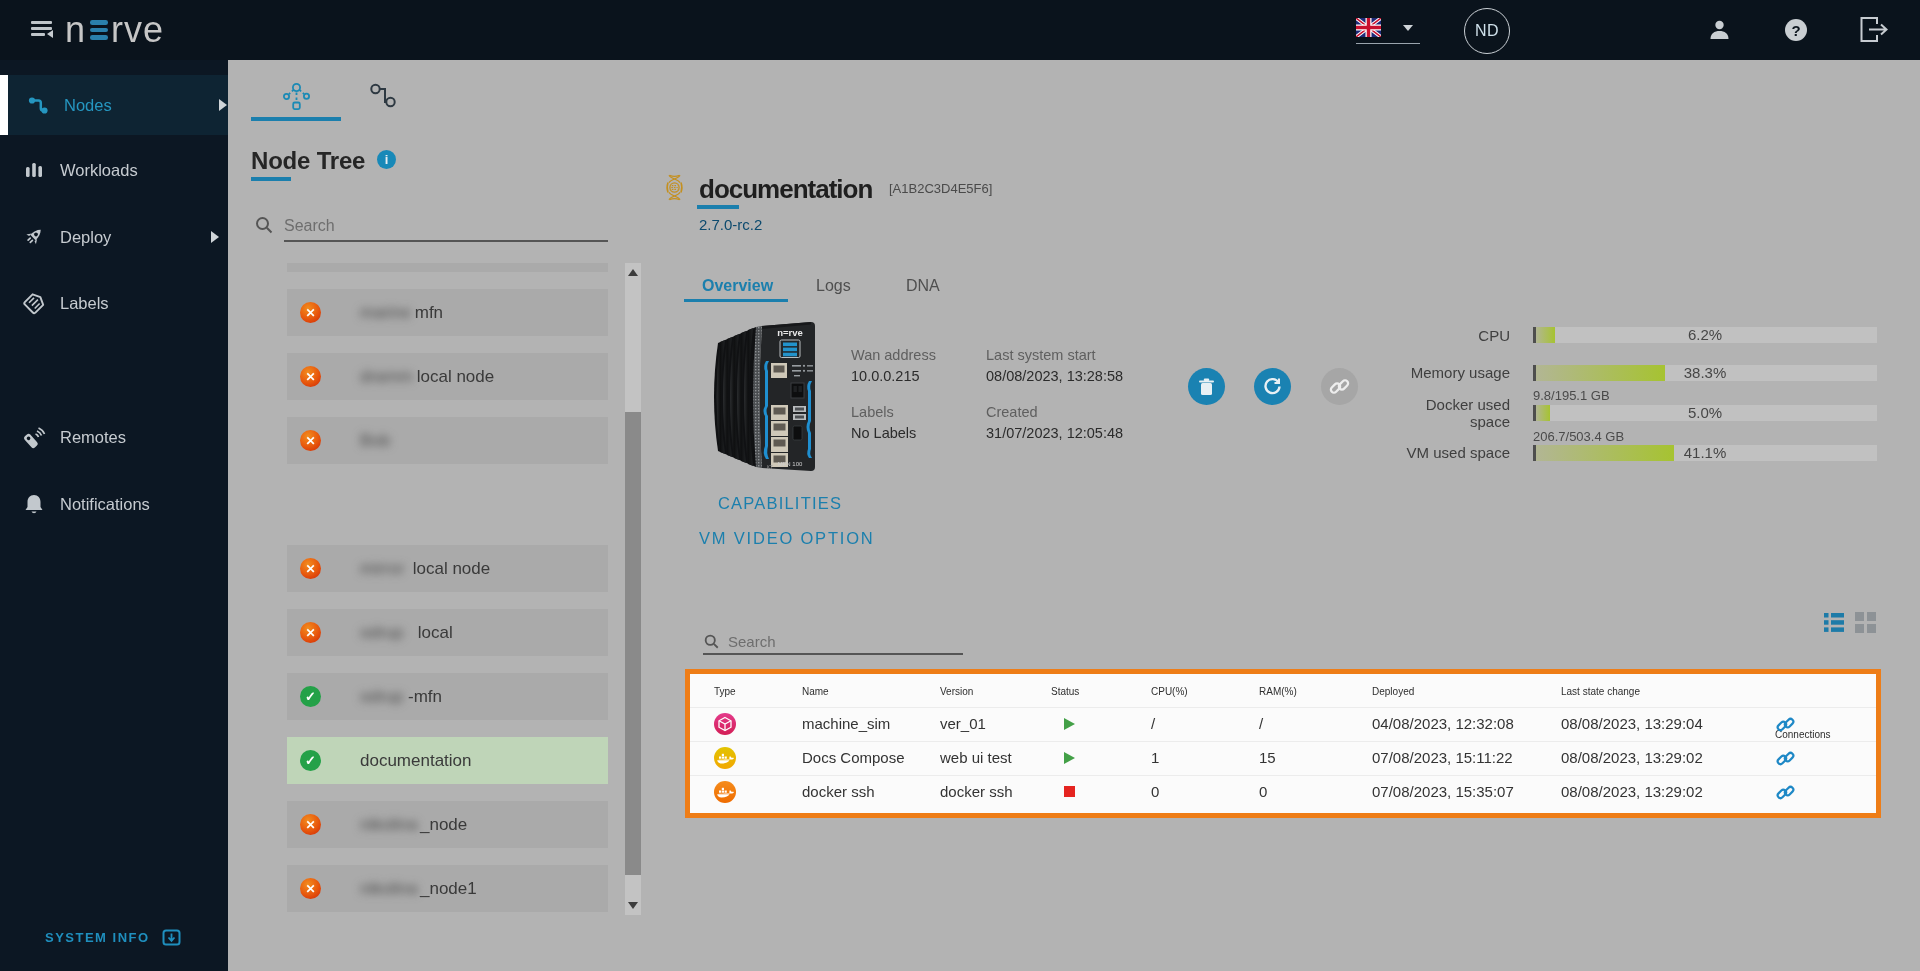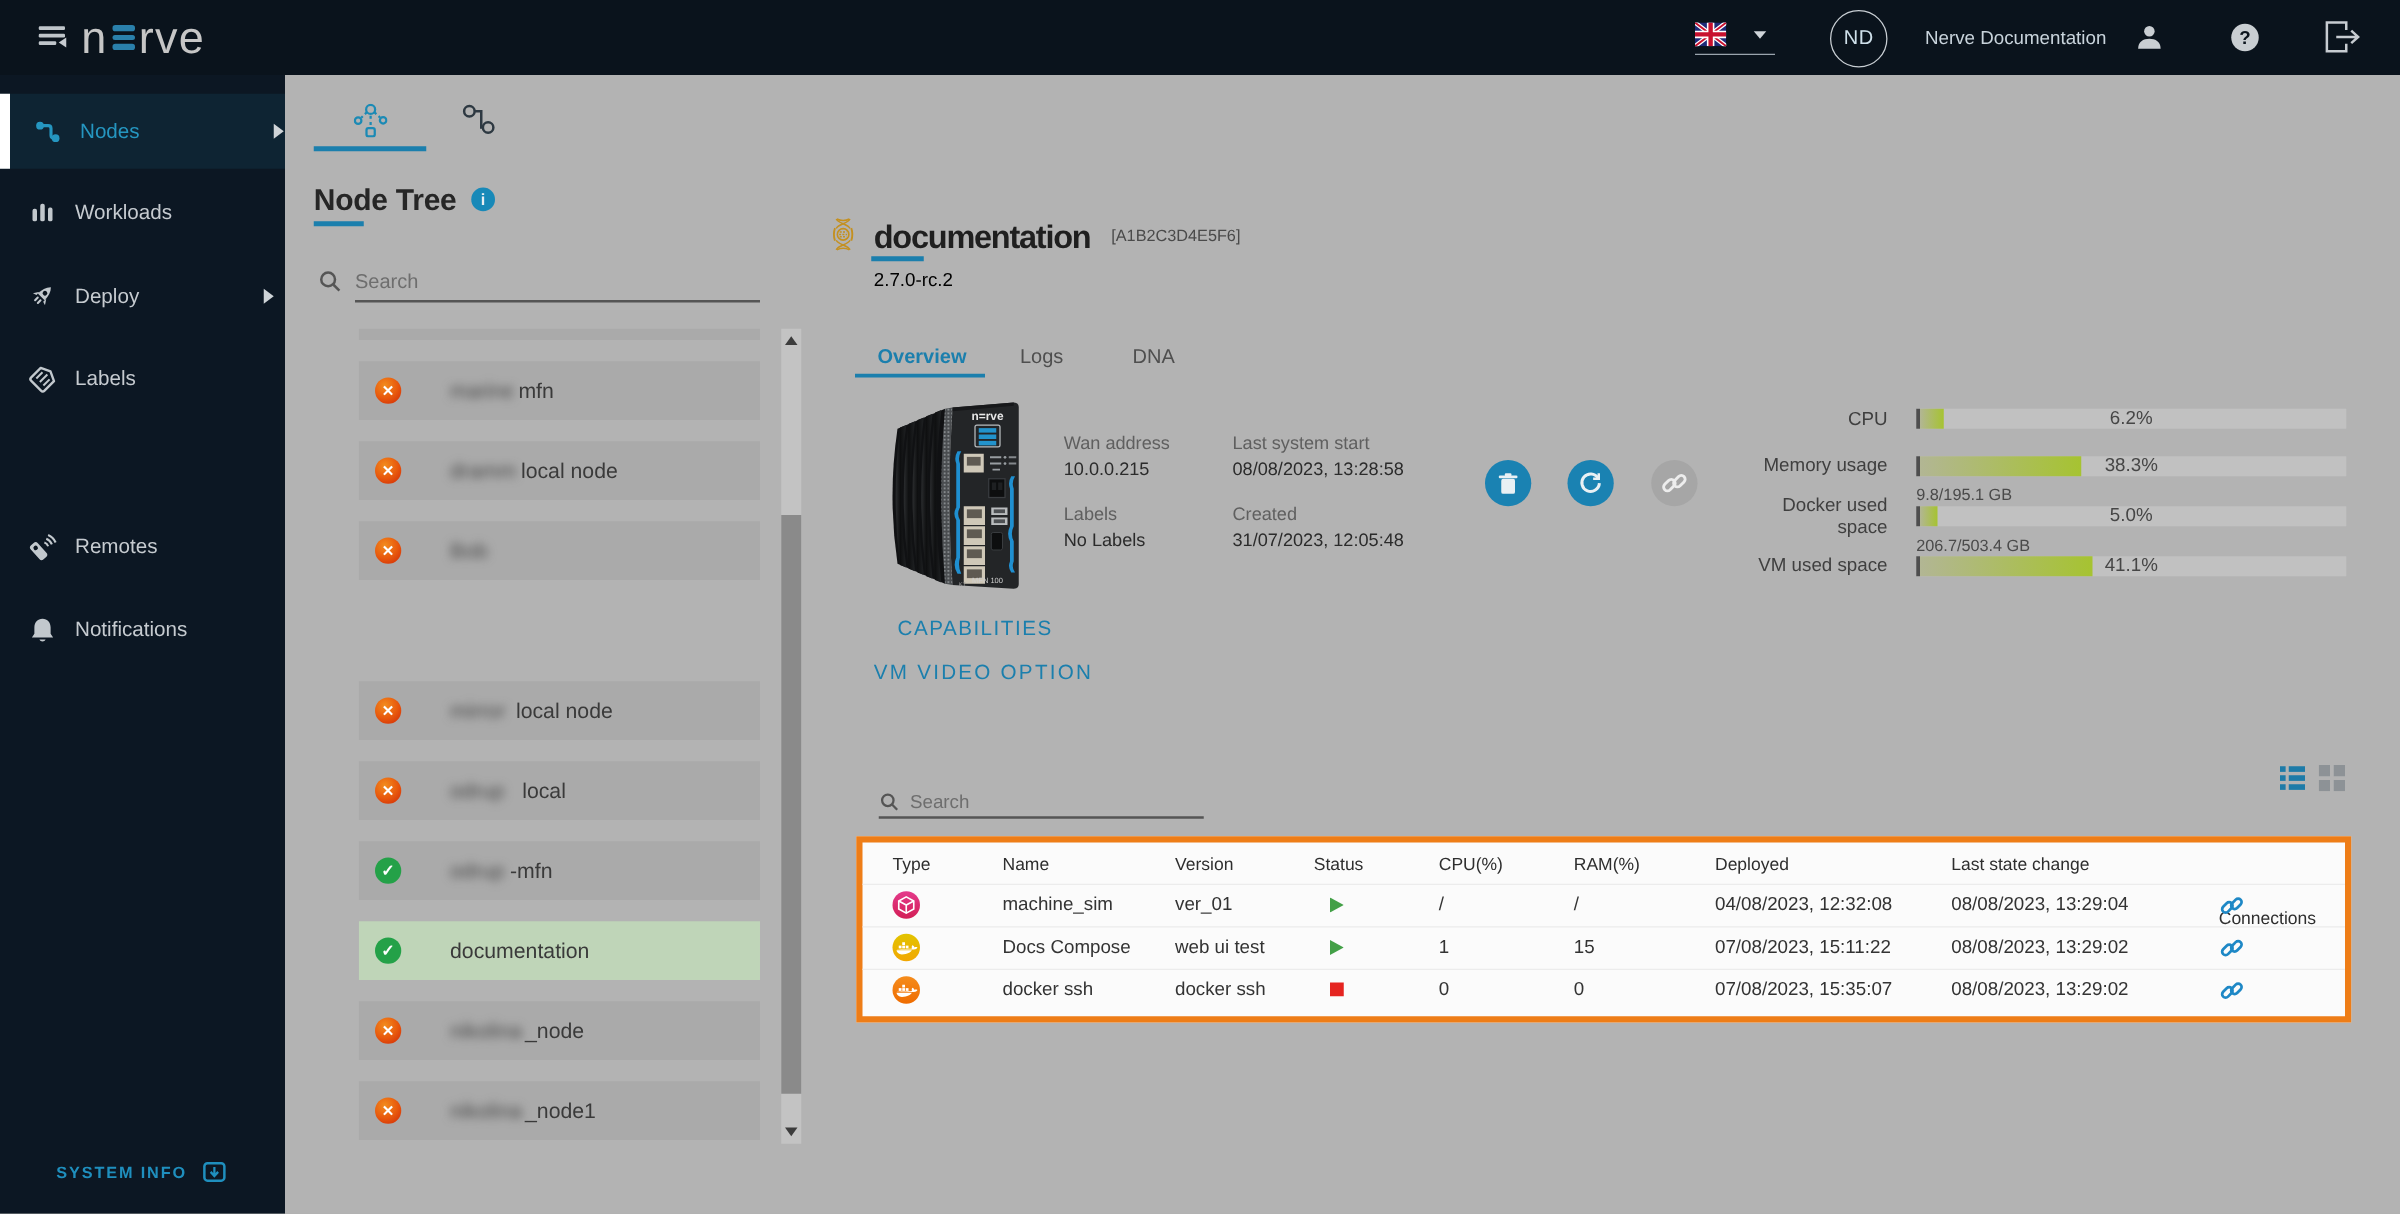--- a/index.html
+++ b/index.html
@@ -51,21 +51,21 @@
 
 .gtrack { position:absolute; left:1305px; width:344px; height:16px; background:#c1c1c1; }
 .gstart { position:absolute; left:0; top:0; width:3px; height:16px; background:#4e4e4e; }
 .gfill { position:absolute; left:3px; top:0; height:16px; background:linear-gradient(90deg, #b2b694 0%, #a6c331 100%); }
 .gpct { position:absolute; width:344px; text-align:center; top:0; line-height:16px; font-size:15px; color:#464646; }
 .glabel { position:absolute; width:150px; text-align:right; font-size:15px; color:#3f3f3f; }
 .ggb { position:absolute; left:1305px; font-size:13px; color:#4a4a4a; }
 
 
 #wtable { position:absolute; left:457px; top:609px; width:1196px; height:149px; border:5px solid #ee7d17; background:#fbfbfb; }
-.th { position:absolute; top:0; height:33px; line-height:35px; font-size:14px; color:#2e2e2e; }
+.th { position:absolute; top:0; height:33px; line-height:35px; font-size:10px; color:#2e2e2e; }
 .trow { position:absolute; width:100%; height:34px; }
 .td { position:absolute; font-size:15px; color:#333; line-height:34px; }
 .rowsep { position:absolute; left:0; width:1186px; height:1px; background:#ececec; }
 .ticon { position:absolute; left:24px; top:6px; width:22px; height:22px; border-radius:50%; }
 </style>
 </head>
 <body>
 
 <div id="header">
 
@@ -88,21 +88,20 @@
     <rect width="50" height="38" fill="#1e2a78"></rect>
     <path d="M0,0 L50,38 M50,0 L0,38" stroke="#fff" stroke-width="7"></path>
     <path d="M0,0 L50,38 M50,0 L0,38" stroke="#c8102e" stroke-width="3"></path>
     <path d="M25,0 V38 M0,19 H50" stroke="#fff" stroke-width="12"></path>
     <path d="M25,0 V38 M0,19 H50" stroke="#c8102e" stroke-width="7"></path>
   </svg>
   <div style="position:absolute; left:1403px; top:25px; width:0; height:0; border-left:5.5px solid transparent; border-right:5.5px solid transparent; border-top:6.5px solid #cfd4d8;"></div>
   <div style="position:absolute; left:1356px; top:43px; width:64px; height:1px; background:#9aa4ad;"></div>
 
   <div id="ndcirc">ND</div>
-  <div id="topname">Nerve Documentation</div>
 
   <svg style="position:absolute; left:1709px; top:20px;" width="21" height="20" viewBox="0 0 21 20" fill="#c9ced2">
     <circle cx="10.5" cy="5" r="4.2"></circle>
     <path d="M1.5,19 C1.5,13.5 5.5,11 10.5,11 C15.5,11 19.5,13.5 19.5,19 Z"></path>
   </svg>
 
   <div style="position:absolute; left:1785px; top:19px; width:22px; height:22px; border-radius:50%; background:#c9ced2; display:flex; align-items:center; justify-content:center; color:#0c151e; font-weight:bold; font-size:15px;">?</div>
 
   <svg style="position:absolute; left:1860px; top:16px;" width="28" height="27" viewBox="0 0 28 27" fill="none" stroke="#c7ccd1" stroke-width="2">
     <path d="M17,8 V2 H1.5 V25 H17 V19"></path>
@@ -299,21 +298,21 @@
       <path d="M4,18.2 C5.5,21.8 13.5,22.2 15,25.8"></path>
       <path d="M15,18.2 C13.5,21.8 5.5,22.2 4,25.8"></path>
       <path d="M4.5,1.2 Q9.5,3.6 14.5,1.2 M4.5,25.8 Q9.5,23.4 14.5,25.8" stroke-width="1.2"></path>
       <circle cx="9.5" cy="13.5" r="4.6" stroke-width="1.3"></circle>
       <path d="M6.8,11.6 H12.2 M6.3,13.5 H12.7 M6.8,15.4 H12.2" stroke-width="1.2" stroke-dasharray="1.6 1"></path>
     </svg>
   </div>
   <div style="position:absolute; left:471px; top:114px; font-size:26px; font-weight:bold; letter-spacing:-1px; color:#1f1f1f;">documentation</div>
   <div style="position:absolute; left:661px; top:121px; font-size:13px; color:#4a4a4a;">[A1B2C3D4E5F6]</div>
   <div class="tabunderline" style="left:469px; top:145px; width:42px; height:4px;"></div>
-  <div style="position:absolute; left:471px; top:156px; font-size:15px; color:#000000;">2.7.0-rc.2</div>
+  <div style="position:absolute; left:471px; top:156px; font-size:15px; color:#0c4a6e;">2.7.0-rc.2</div>
 
   <div style="position:absolute; left:474px; top:217px; font-size:16px; font-weight:bold;" class="blue">Overview</div>
   <div style="position:absolute; left:588px; top:217px; font-size:16px; color:#4f4f4f;">Logs</div>
   <div style="position:absolute; left:678px; top:217px; font-size:16px; color:#4f4f4f;">DNA</div>
   <div class="tabunderline" style="left:456px; top:239px; width:104px; height:3px;"></div>
 
   <div id="device" style="position:absolute; left:482px; top:261px;">
     <svg width="106" height="152" viewBox="0 0 106 152">
       <defs>
         <linearGradient id="fing" x1="0" y1="0" x2="1" y2="0">

